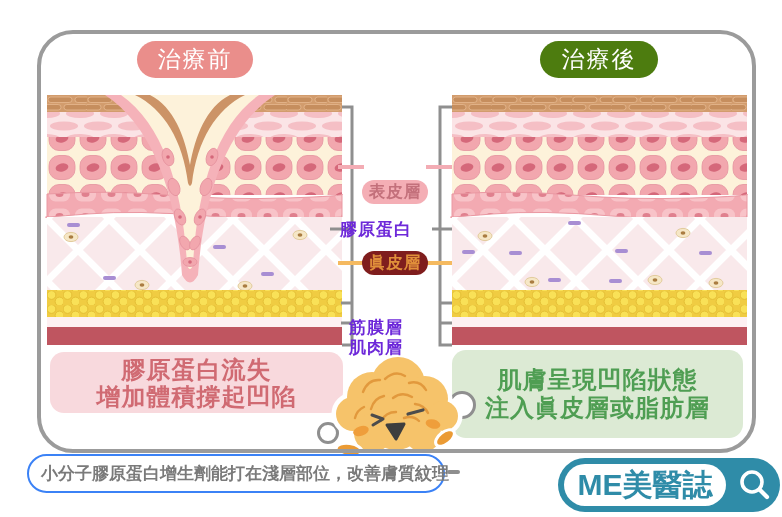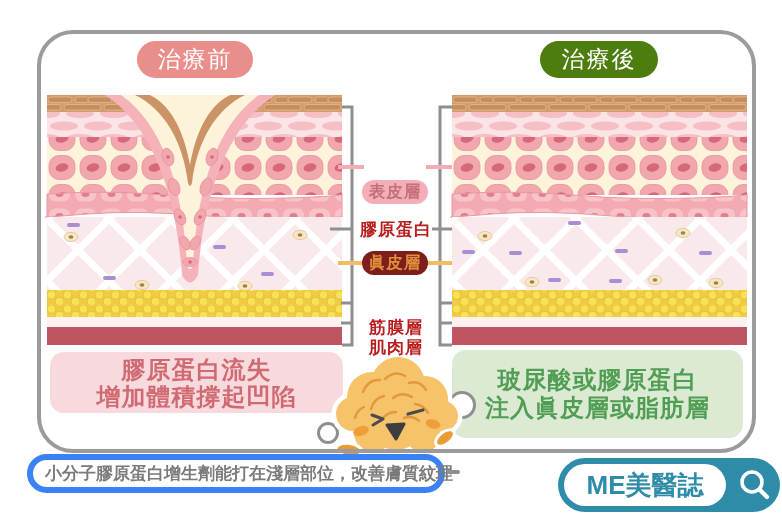--- a/index.html
+++ b/index.html
@@ -9,46 +9,46 @@
   .card-border{left:37px;top:30px;width:719px;height:423px;border:4px solid #9b9b9b;
                border-radius:36px;box-sizing:border-box;pointer-events:none;background:transparent;}
   .top-pill{top:41px;height:37px;border-radius:19px;display:flex;align-items:center;justify-content:center;
             color:#fff;font-size:23px;font-weight:normal;letter-spacing:2px;}
   .pill-before{left:137px;width:116px;background:#ea8e8b;}
   .pill-after{left:540px;width:118px;background:#4d7c0f;}
   .label-pill{left:362px;width:66px;height:24px;border-radius:12px;display:flex;align-items:center;
               justify-content:center;font-size:16.5px;font-weight:bold;letter-spacing:1px;}
   .lp-epi{top:155px;background:#f4aeb5;color:#c3707b;margin-top:25px;}
   .lp-der{top:251px;background:#7f1d1d;color:#e08f3a;}
-  .gray-label{left:346px;width:100px;height:18px;display:flex;align-items:center;justify-content:center;
-              color:#b91c1c;font-size:17px;font-weight:bold;letter-spacing:1px;}
+  .gray-label{left:326px;width:100px;height:18px;display:flex;align-items:center;justify-content:center;
+              color:#6d28d9;font-size:17px;font-weight:bold;letter-spacing:1px;}
   .caption{border-radius:14px;display:flex;flex-direction:column;align-items:center;justify-content:center;
            font-weight:bold;font-size:24px;letter-spacing:1px;}
   .cap-before{left:50px;top:352px;width:293px;height:61px;background:#f8d9dd;color:#d06a72;line-height:27px;}
   .cap-after{left:452px;top:350px;width:291px;height:88px;background:#dcead4;color:#4f9e53;line-height:28px;}
-  .footer-pill{left:27px;top:454px;width:418px;height:39px;border:6px solid #3b82f6;border-radius:21px;
+  .footer-pill{left:27px;top:454px;width:418px;height:39px;border:2px solid #3b82f6;border-radius:21px;
                box-sizing:border-box;background:#fff;display:flex;align-items:center;padding-left:7px;gap:5px;
                color:#7a7a7a;font-size:17px;font-weight:bold;white-space:nowrap;}
   .dash{left:447px;top:470px;width:13px;height:4px;background:#8e8e8e;border-radius:2px;}
   .logo{left:558px;top:458px;width:222px;height:54px;background:#2f8ca8;border-radius:27px;}
   .logo-inner{position:absolute;left:6px;top:6px;width:162px;height:42px;background:#fff;border-radius:21px;
-              display:flex;align-items:center;justify-content:center;color:#2f8ca8;font-size:26px;font-weight:bold;}
+              display:flex;align-items:center;justify-content:center;color:#2f8ca8;font-size:30px;font-weight:bold;}
   svg{display:block;}
 </style>
 </head>
 <body>
 
 <div class="stage">
 
   <div class="abs caption cap-before">
     <div>膠原蛋白流失</div>
     <div>增加體積撐起凹陷</div>
   </div>
   <div class="abs caption cap-after">
-    <div>玻尿酸或膠原蛋白</div>
+    <div>肌膚呈現凹陷狀態</div>
     <div>注入眞皮層或脂肪層</div>
   </div>
 
   <svg class="abs" style="left:0;top:0" width="782" height="517" viewBox="0 0 782 517">
     <defs>
       <pattern id="bricks" width="40" height="16" patternUnits="userSpaceOnUse">
         <rect width="40" height="16" fill="#d29c6d"></rect>
         <rect x="1" y="2" width="24" height="5.5" rx="2.8" fill="#c68e5e" stroke="#e6b98f" stroke-width="0.8"></rect>
         <rect x="28" y="2" width="14" height="5.5" rx="2.8" fill="#c68e5e" stroke="#e6b98f" stroke-width="0.8"></rect>
         <rect x="-10" y="9.5" width="24" height="5.5" rx="2.8" fill="#c68e5e" stroke="#e6b98f" stroke-width="0.8"></rect>

